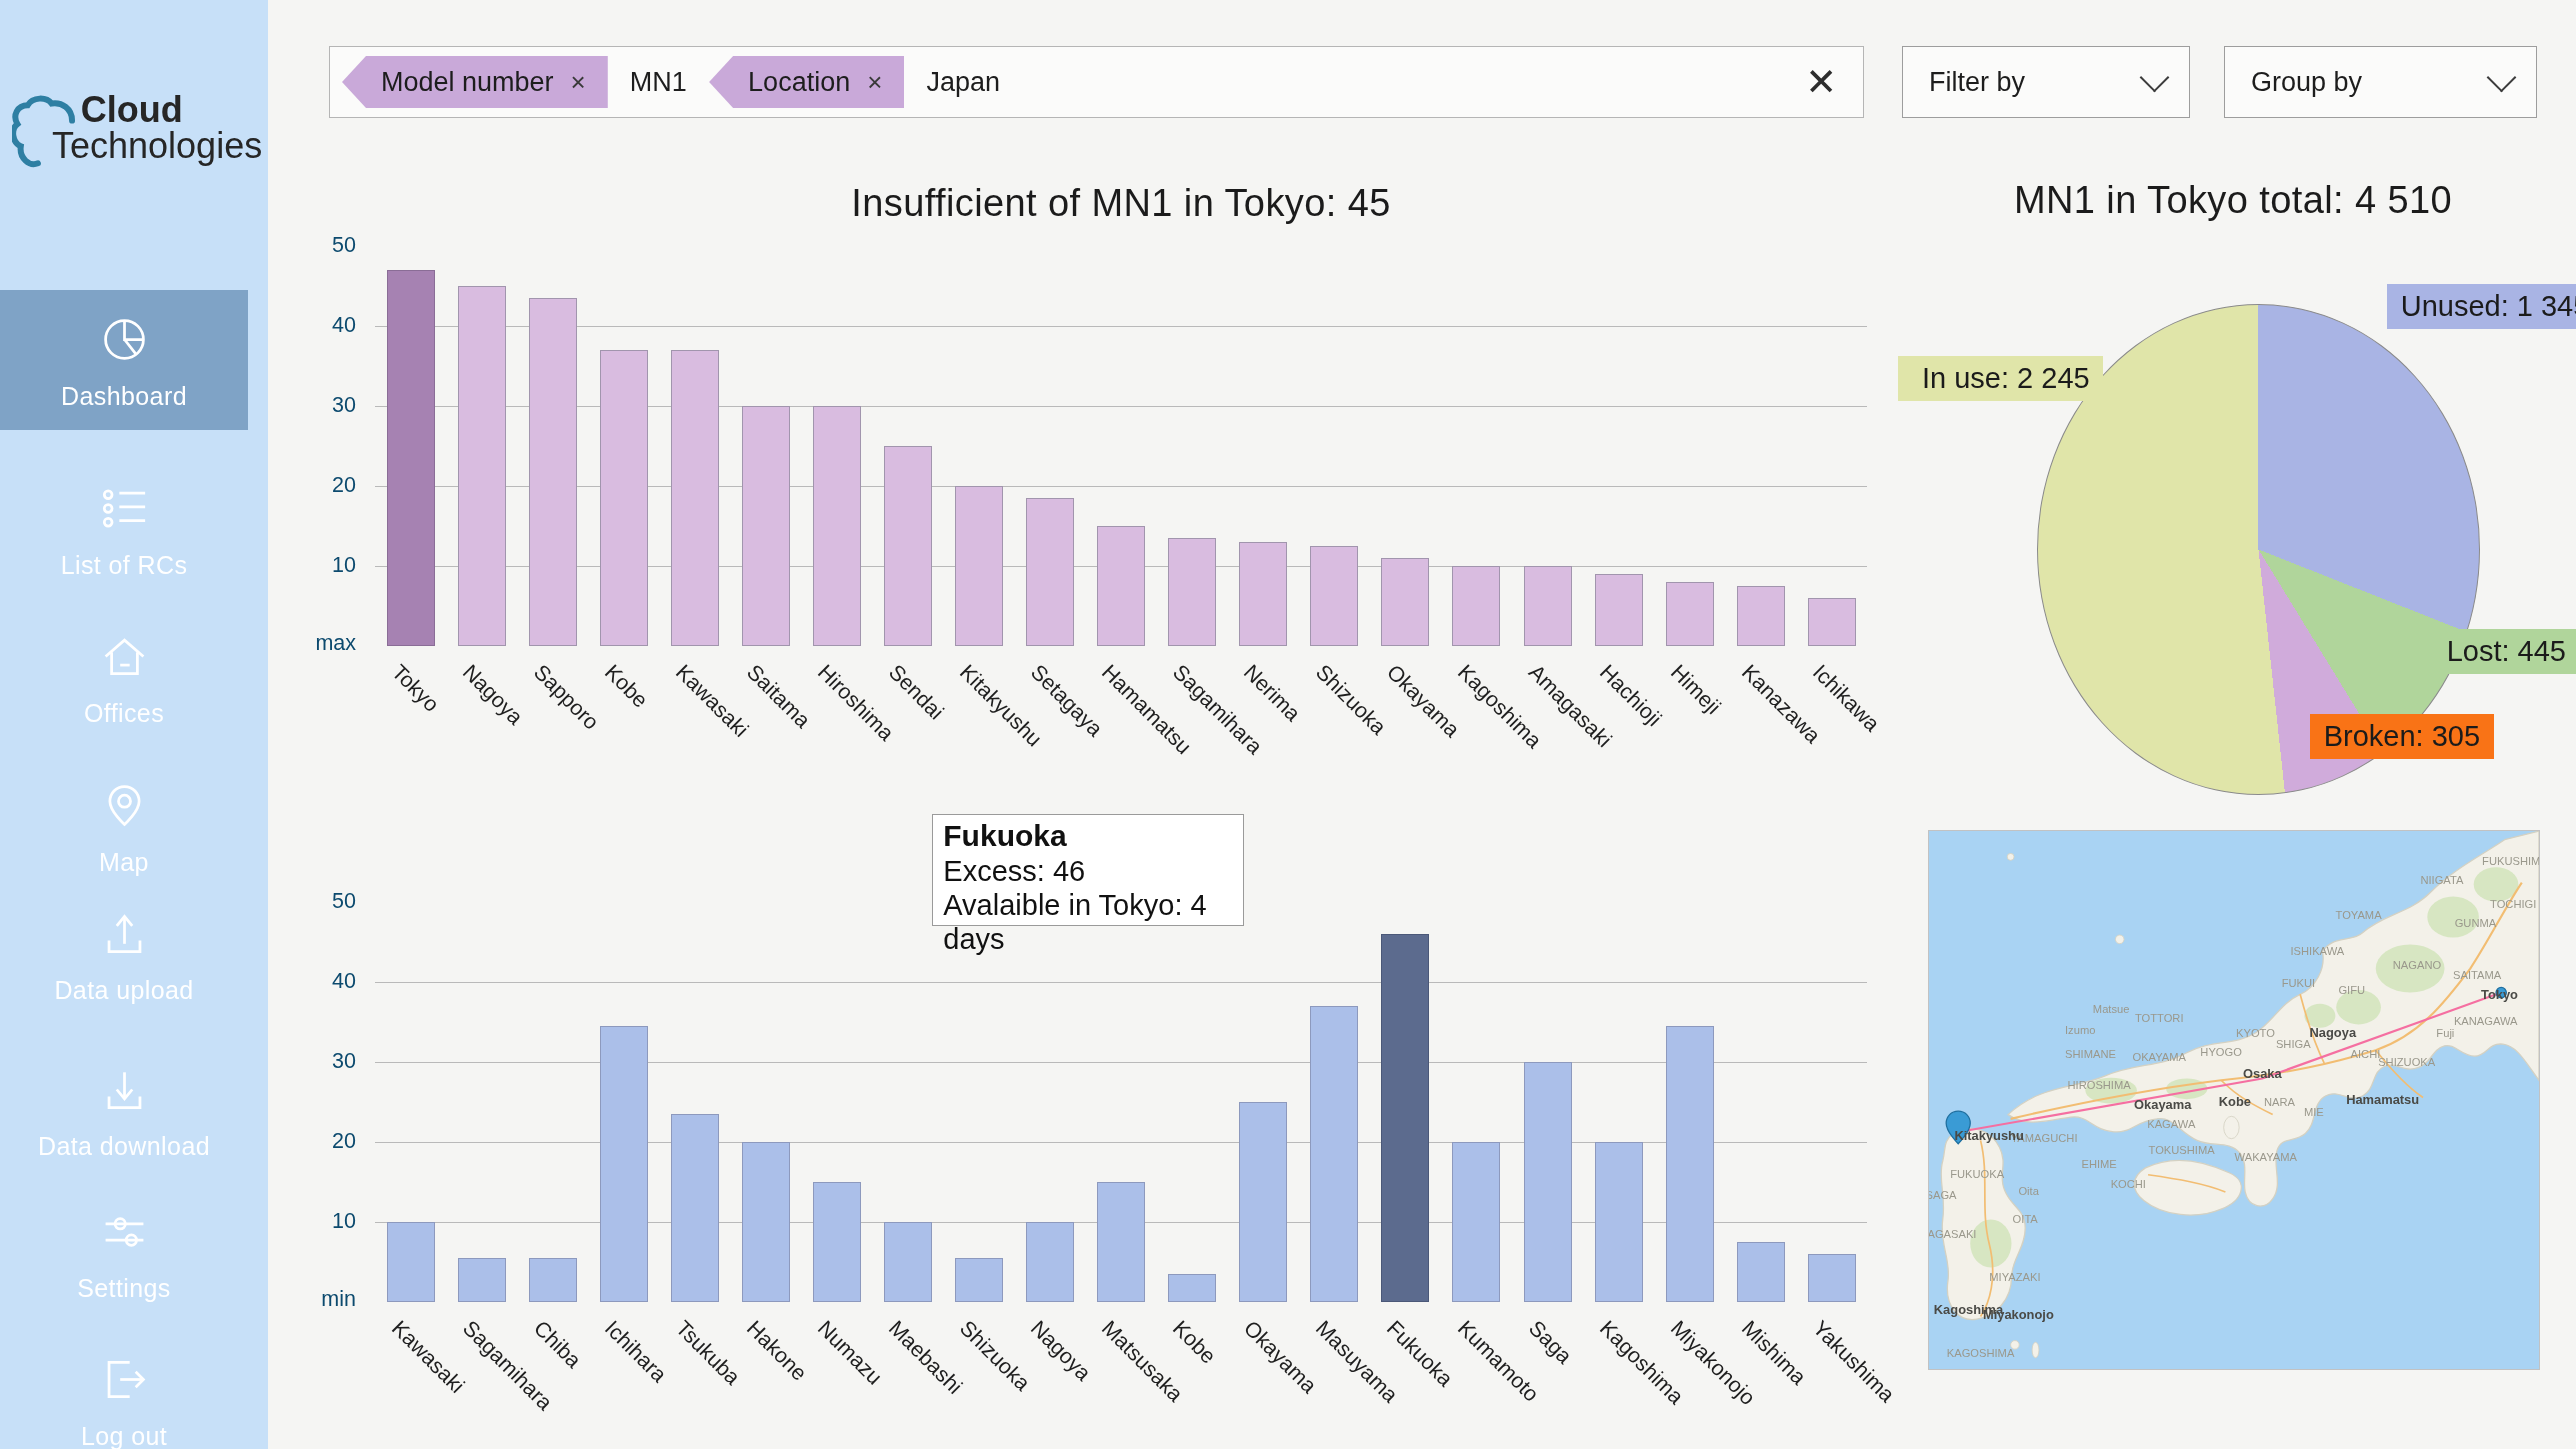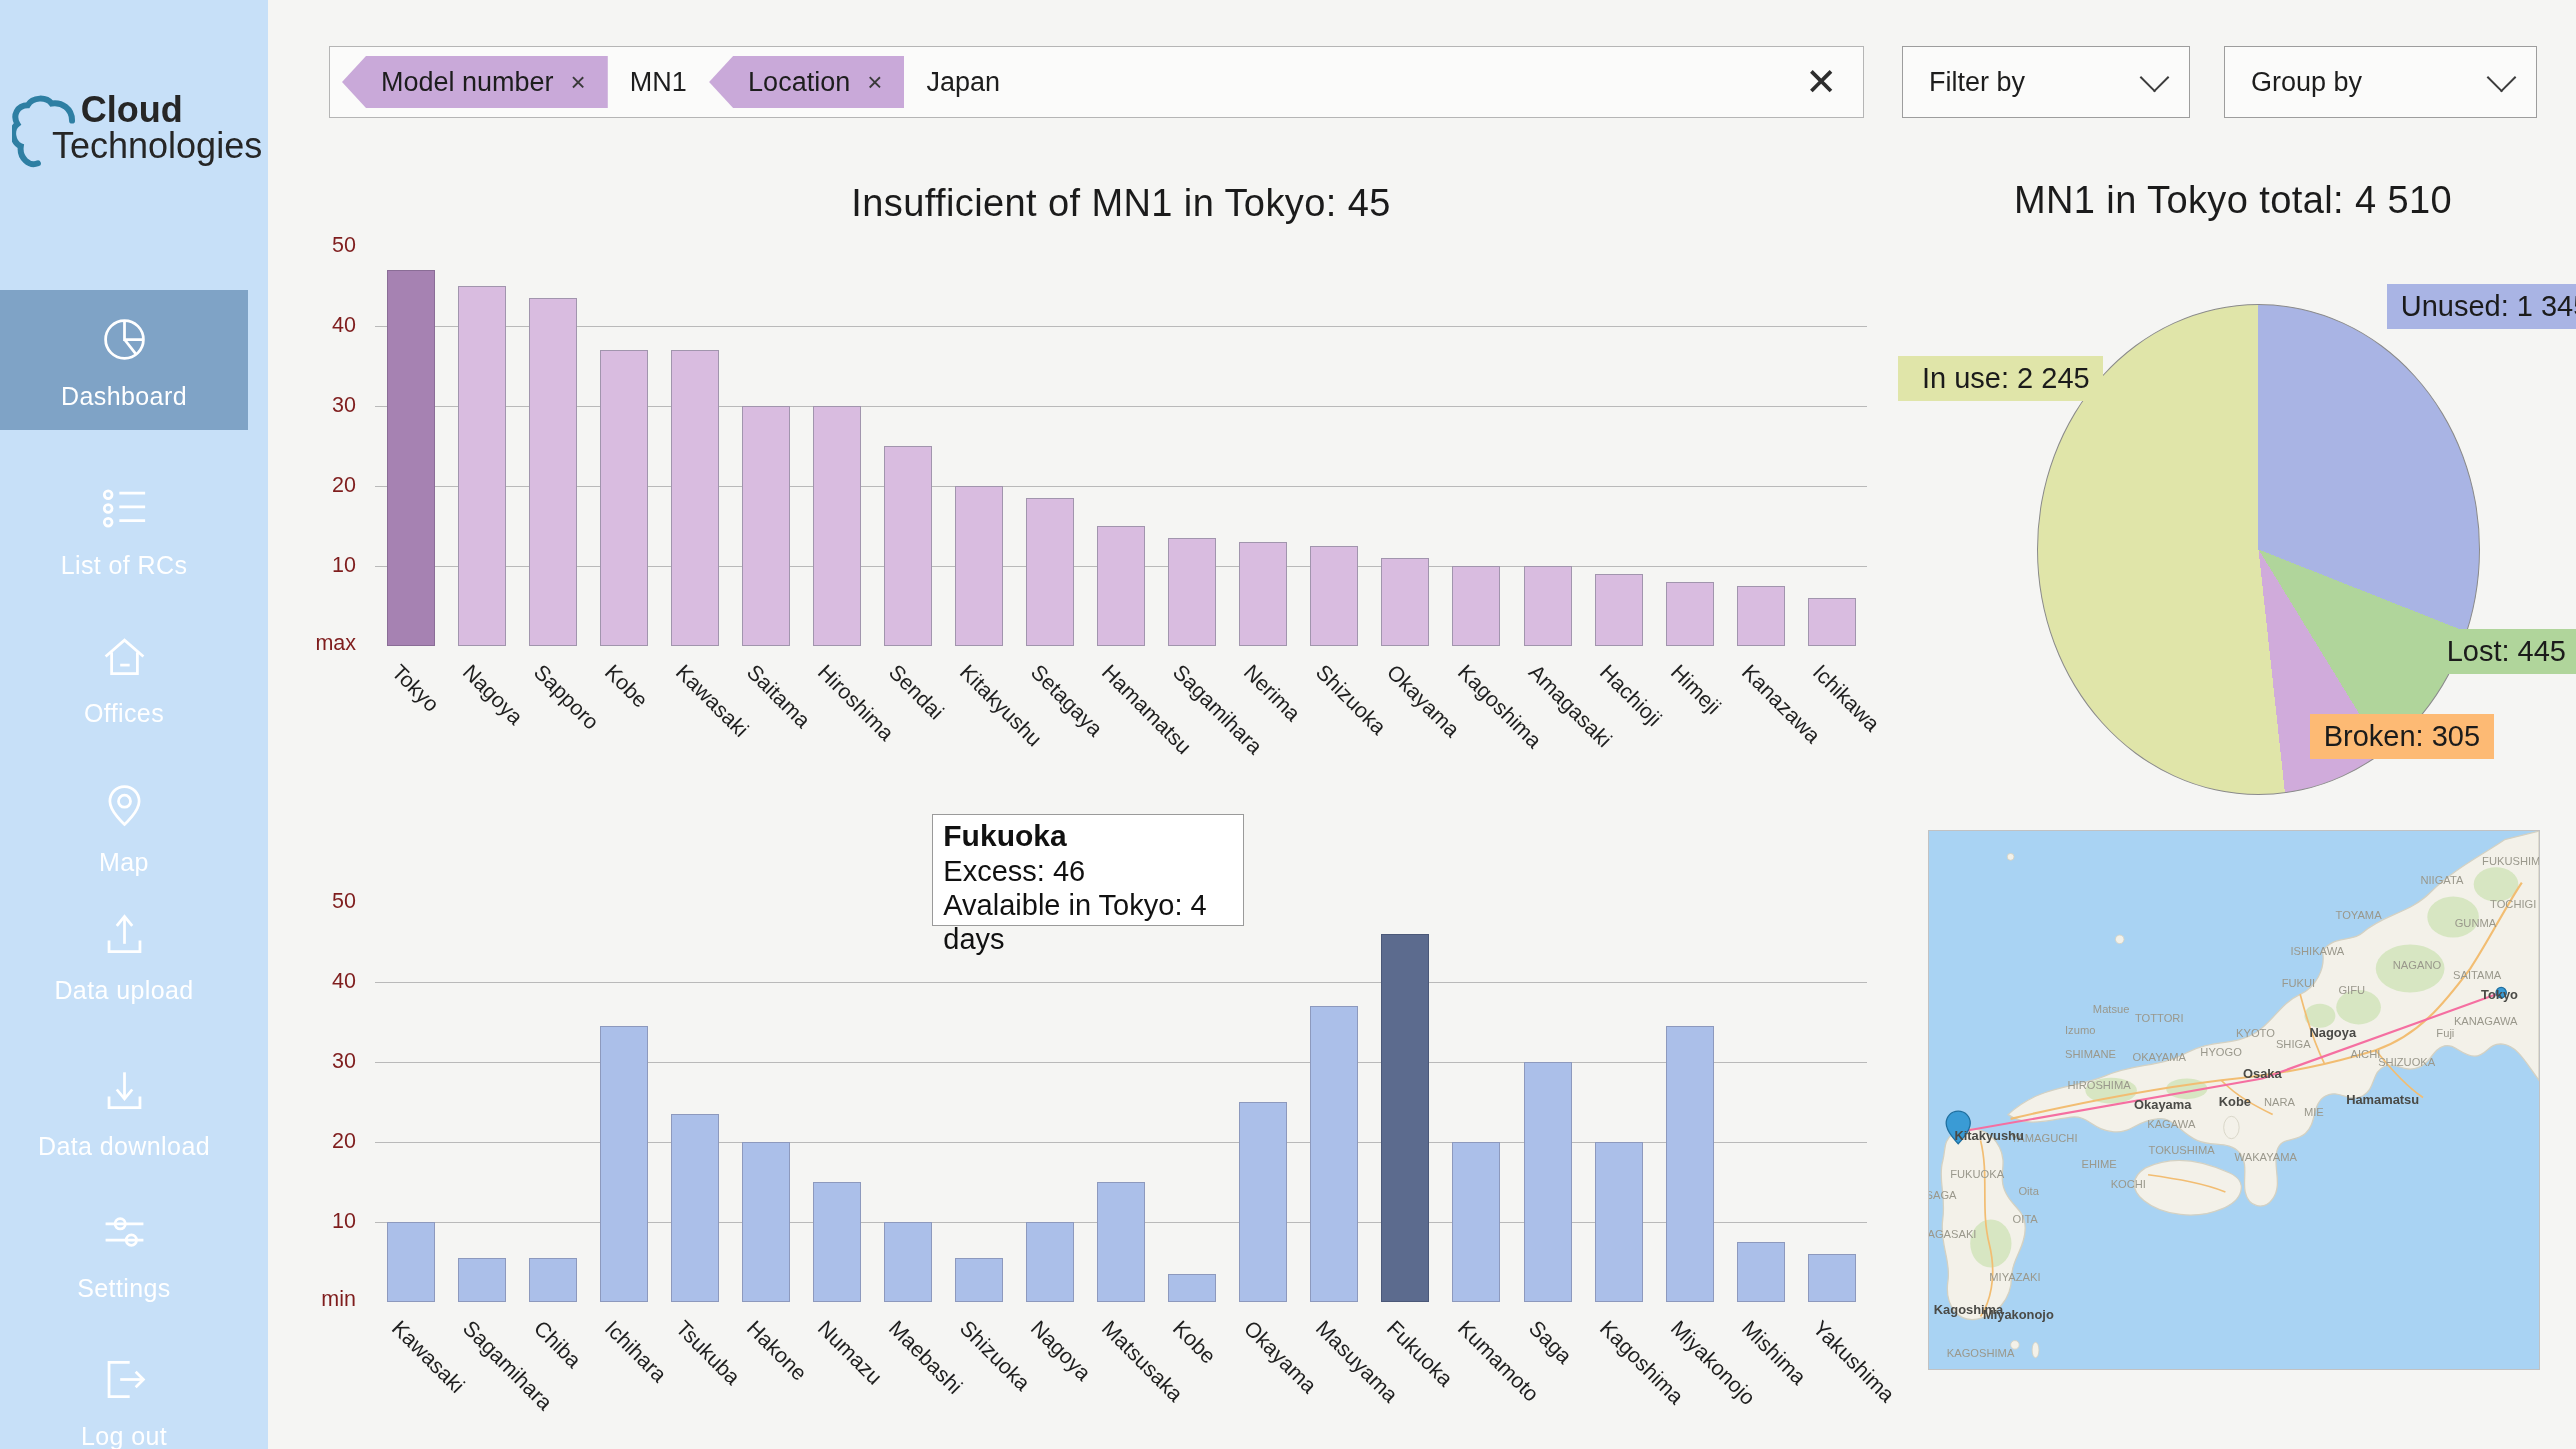--- a/index.html
+++ b/index.html
@@ -38,21 +38,21 @@
      transform:rotate(45deg);margin-top:-8.6px;}
 
   
   .chart-title{position:absolute;font-size:38px;color:#1b1b1b;text-align:center;letter-spacing:0.4px;}
   #title1{left:375px;width:1492px;top:182px;}
   #title-pie{left:1928px;width:610px;top:179px;}
   .plot{position:absolute;left:375px;width:1492px;height:400px;}
   #plot1{top:246px;}
   #plot2{top:902px;}
   .gridline{position:absolute;left:0;width:100%;height:0;border-top:1.7px solid #b9b9b9;}
-  .ytick{position:absolute;left:-79px;width:60px;text-align:right;font-size:21.5px;color:#7f1d1d;}
+  .ytick{position:absolute;left:-79px;width:60px;text-align:right;font-size:21.5px;color:#0c4a6e;}
   .bar{position:absolute;bottom:0;box-sizing:border-box;}
   .xlabel{position:absolute;font-size:21.5px;color:#1f1f1f;white-space:nowrap;
      transform:rotate(45deg);transform-origin:0 0;}
 
   
   .pie{position:absolute;left:2037px;top:304px;width:443px;height:491px;border-radius:50%;
      border:0.9px solid #8a8a8a;box-sizing:border-box;}
   .pie-label{position:absolute;font-size:29px;color:#1b1b1b;padding:6px 13.7px;white-space:nowrap;}
   #pielab-0{left:2387px;top:284px;}
   #pielab-1{left:2433px;top:629px;}
@@ -235,21 +235,21 @@
       <div class="bar" title="Kanazawa: 7.5" style="left: 1362px; width: 48px; height: 60px; background: rgb(217, 188, 224); border: 1.7px solid rgb(161, 149, 173);"></div>
       <div class="xlabel" style="left: 1379px; top: 414px;">Kanazawa</div>
       <div class="bar" title="Ichikawa: 6" style="left: 1433px; width: 48px; height: 48px; background: rgb(217, 188, 224); border: 1.7px solid rgb(161, 149, 173);"></div>
       <div class="xlabel" style="left: 1450px; top: 414px;">Ichikawa</div>
     </div>
 
   <div class="chart-title" id="title-pie">MN1 in Tokyo total: 4 510</div>
   <div class="pie" id="pie" style="background: conic-gradient(rgb(169, 180, 228) 0deg, rgb(169, 180, 228) 111.6deg, rgb(176, 213, 155) 111.6deg, rgb(176, 213, 155) 148.5deg, rgb(208, 171, 219) 148.5deg, rgb(208, 171, 219) 173.8deg, rgb(224, 229, 169) 173.8deg, rgb(224, 229, 169) 360deg);"></div>
   <div class="pie-label" id="pielab-0" style="background: rgb(169, 180, 228);">Unused: 1 345</div>
   <div class="pie-label" id="pielab-1" style="background: rgb(176, 213, 155);">Lost: 445</div>
-  <div class="pie-label" id="pielab-2" style="background: #fdba74;">Broken: 305</div>
+  <div class="pie-label" id="pielab-2" style="background: #f97316;">Broken: 305</div>
   <div class="pie-label" id="pielab-3" style="background: rgb(224, 229, 169); padding-left: 24px;">In use: 2 245</div>
 
   <div class="tooltip">
     <div class="tt-title">Fukuoka</div>
     <div class="tt-line">Excess: 46</div>
     <div class="tt-line">Avalaible in Tokyo: 4 days</div>
   </div>
 
   <div class="plot" id="plot2">
       <div class="gridline" style="top: 80px;"></div>

